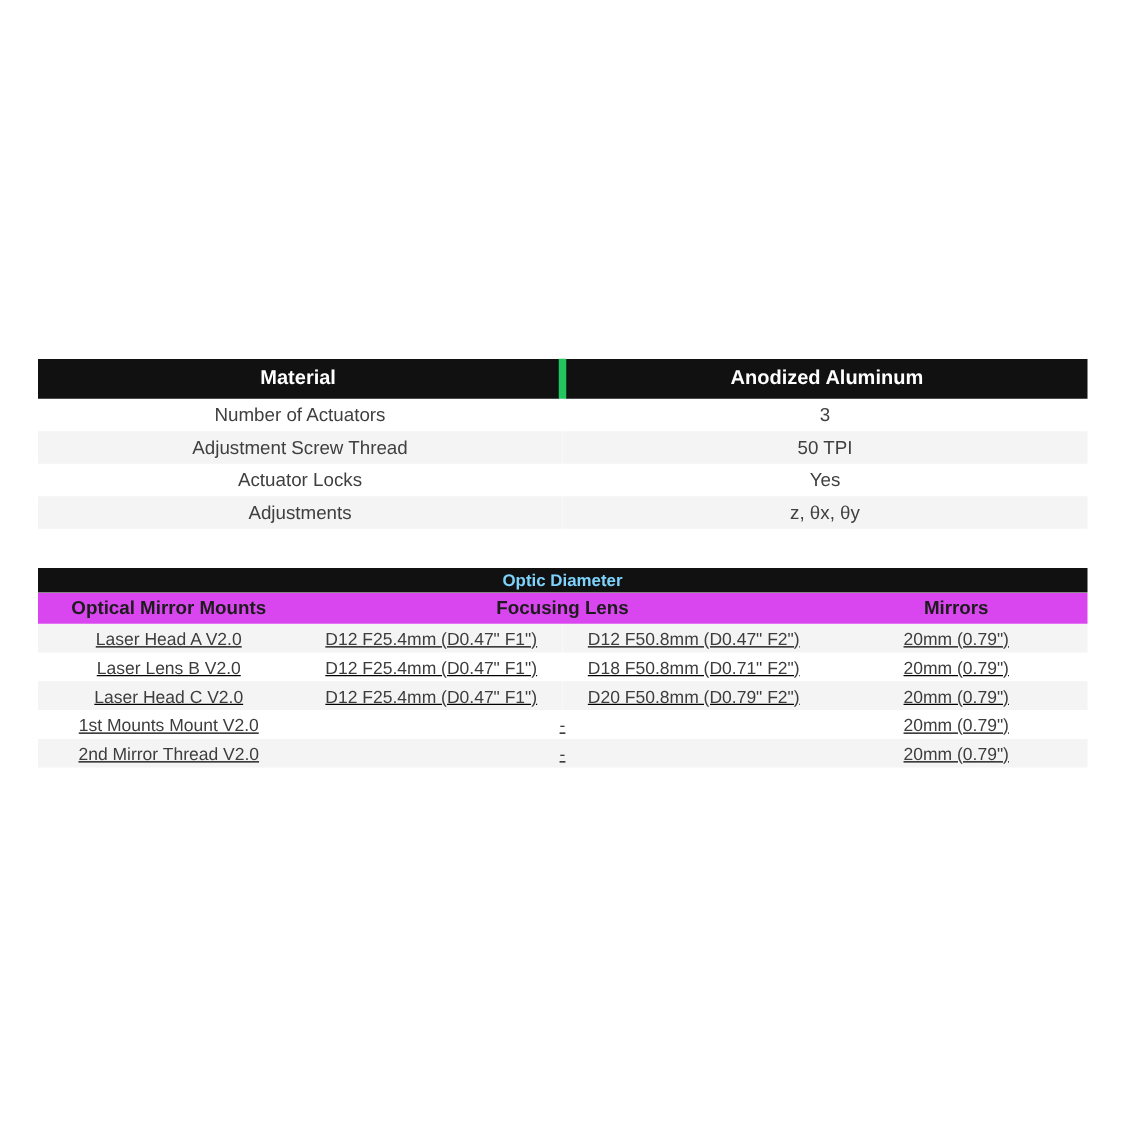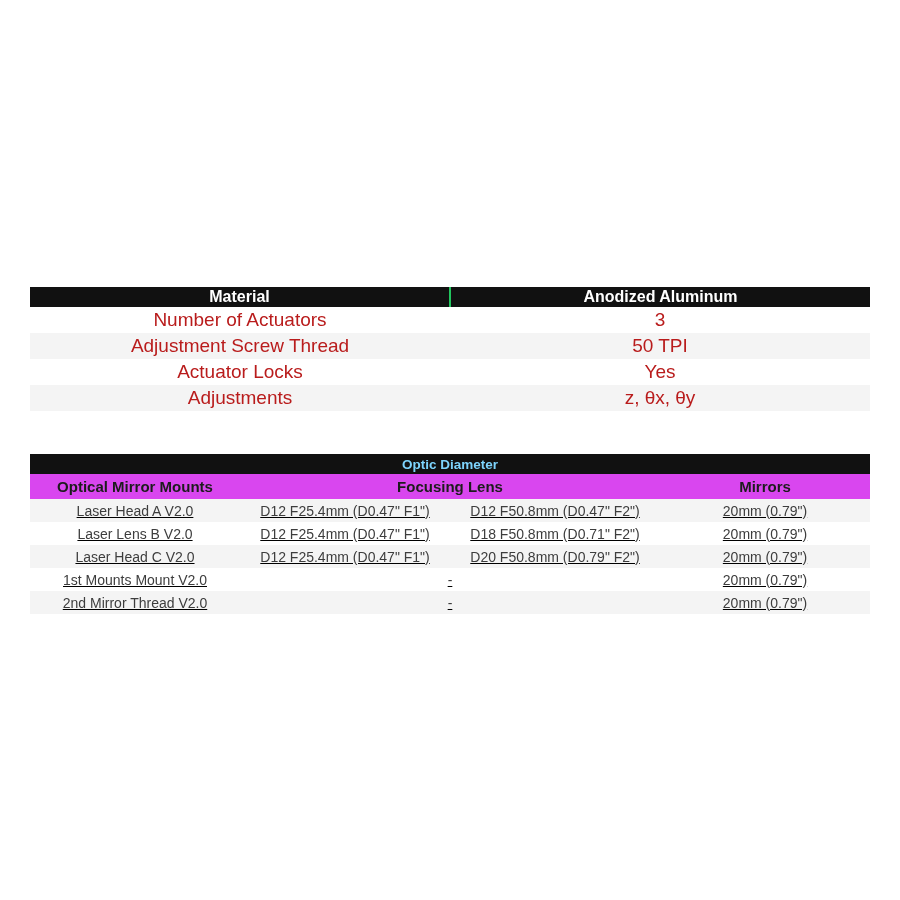--- a/index.html
+++ b/index.html
@@ -25,32 +25,32 @@
   th, td {
     padding: 0;
     text-align: center;
     vertical-align: middle;
     overflow: hidden;
     white-space: nowrap;
   }
 
   
   .spec-table { top: 287px; }
-  .spec-table thead tr { height: 20px; }
+  .spec-table thead tr { height: 32px; }
   .spec-table thead th {
     background: #111111;
     color: #ffffff;
     font-weight: bold;
     font-size: 16px;
   }
-  .spec-table .head-cell-divided { border-left: 2px solid #22c55e; }
+  .spec-table .head-cell-divided { border-left: 6px solid #22c55e; }
   .spec-table tbody tr { height: 26px; }
   .spec-table tbody td {
-    font-size: 19px;
-    color: #b91c1c;
+    font-size: 15px;
+    color: #404040;
     font-weight: normal;
   }
   .spec-table tbody tr:nth-child(even) { background: #f4f4f4; }
 
   
   .optic-table { top: 454px; }
   .optic-table .title-row { height: 20px; }
   .optic-table .title-cell {
     background: #111111;
     color: #7dd3fc;

